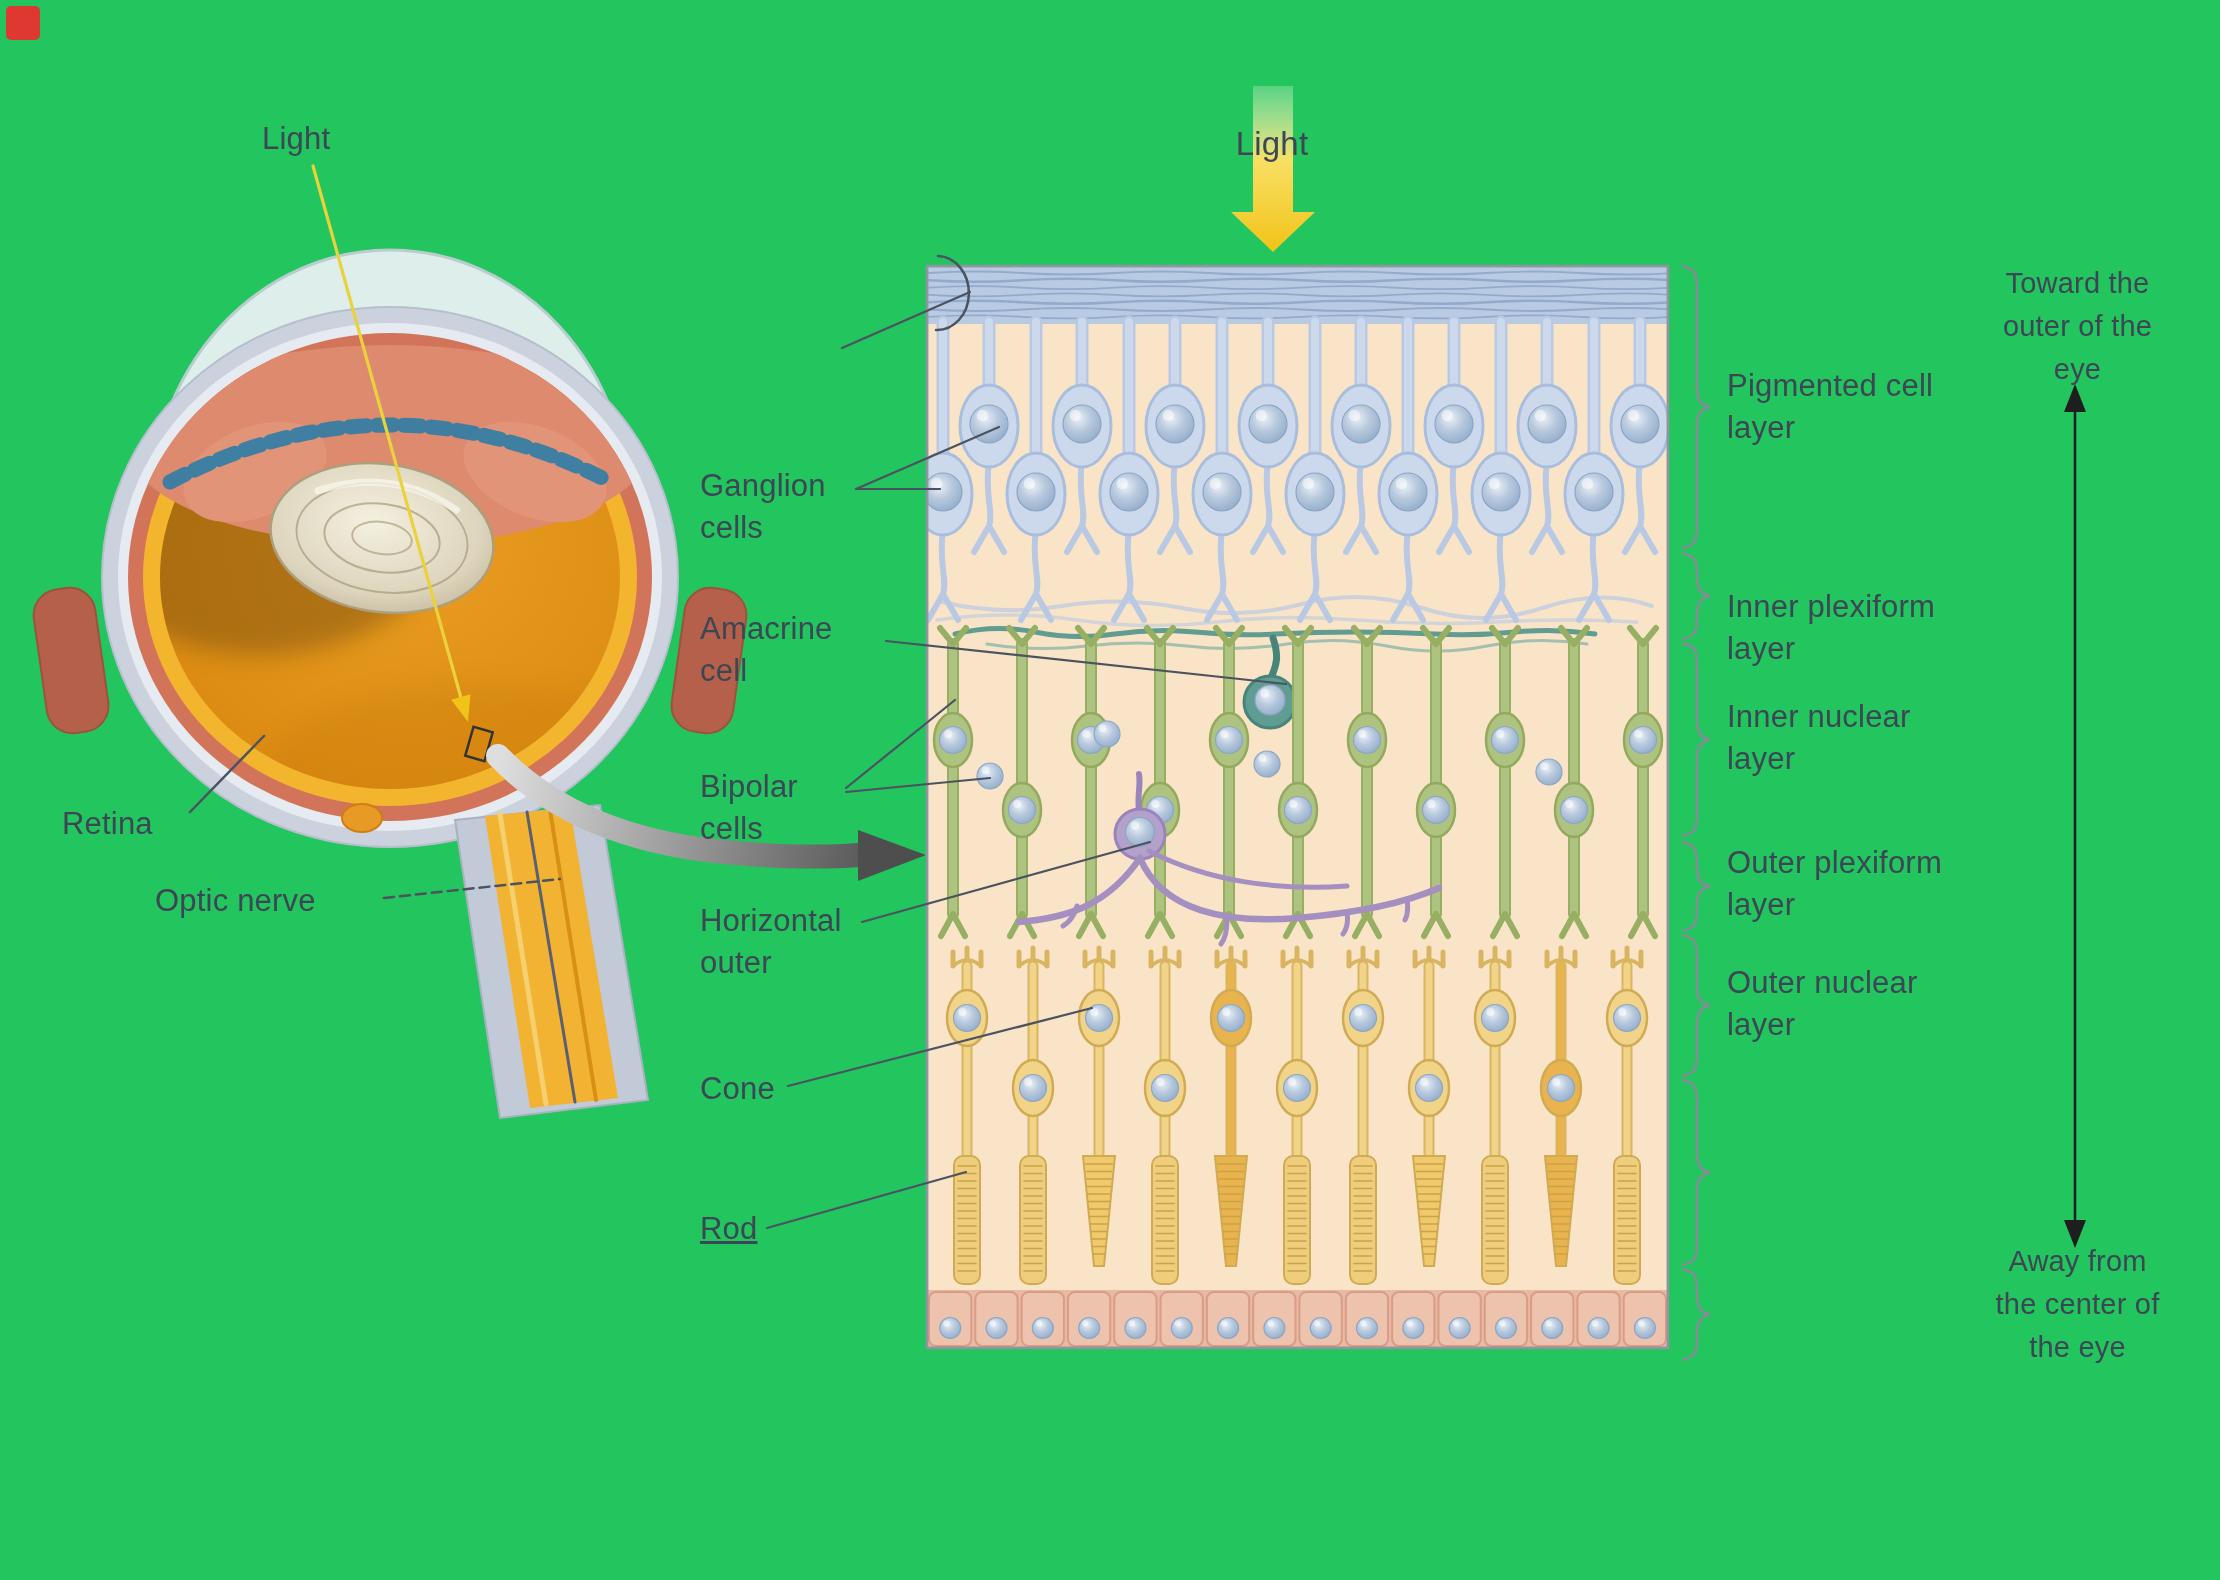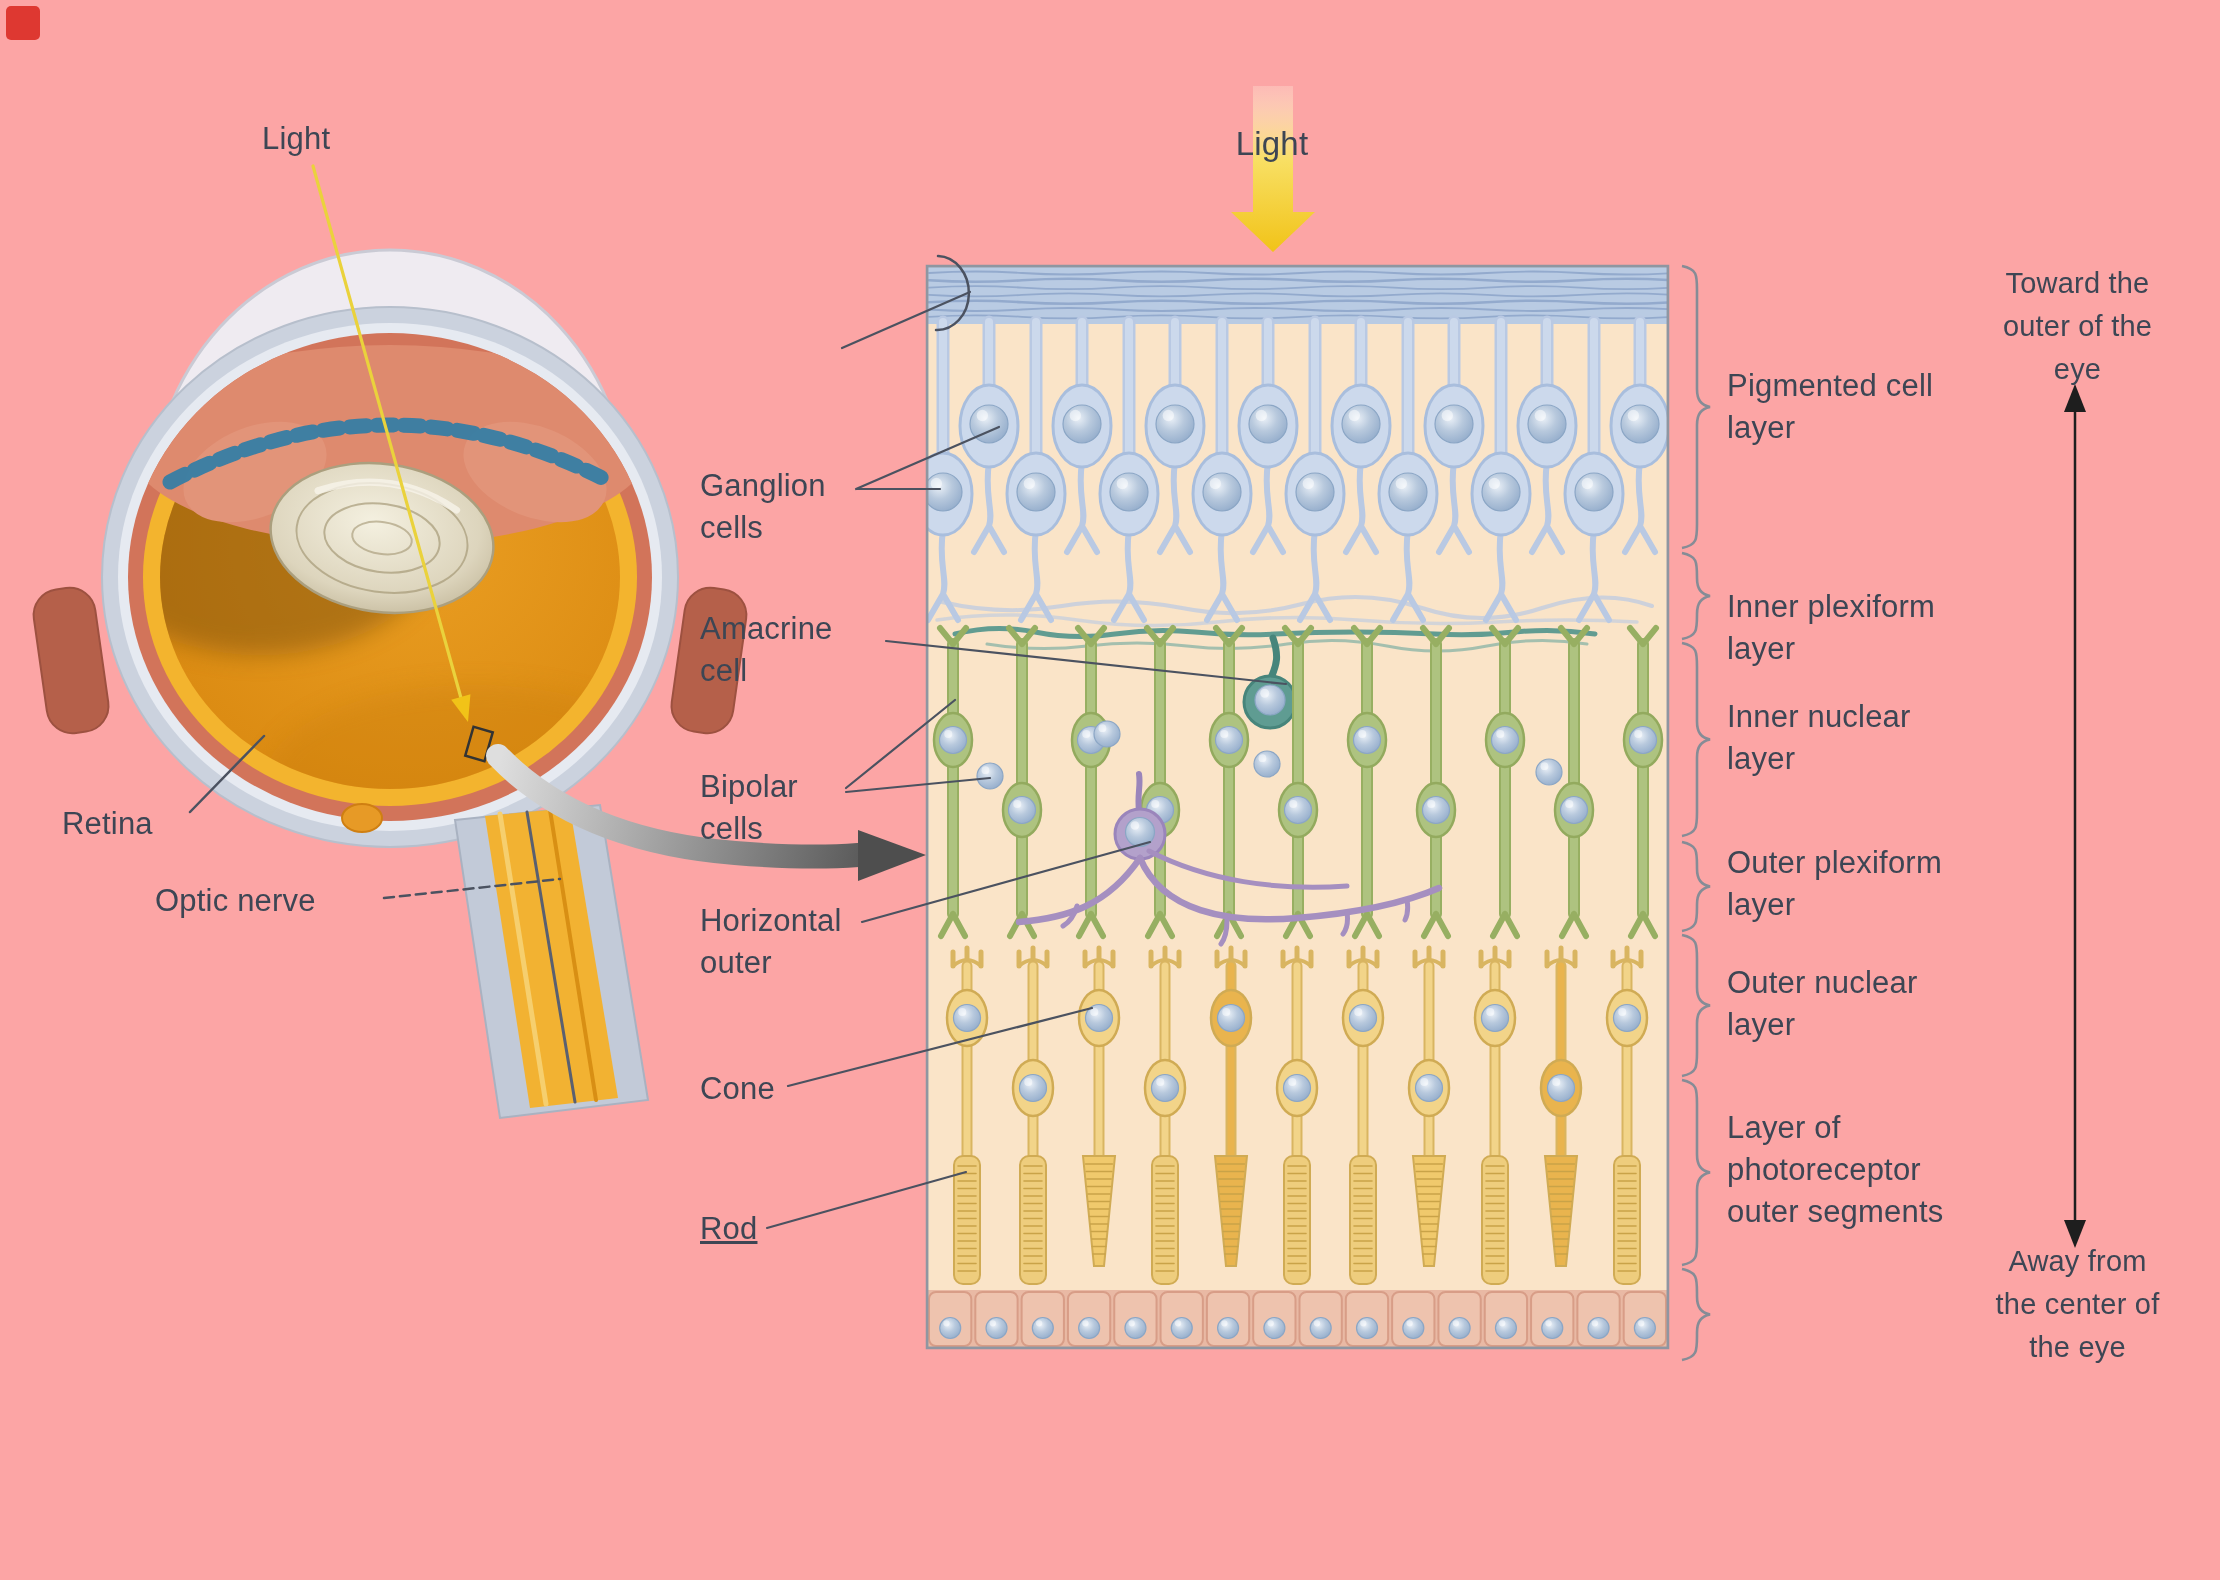--- a/index.html
+++ b/index.html
@@ -1,16 +1,16 @@
 <!DOCTYPE html>
 <html><head>
 <meta charset="utf-8">
 <style>
   html,body{margin:0;padding:0;background:#fff;}
-  #stage{position:relative;width:2220px;height:1580px;background:#fca5a5;overflow:hidden;
+  #stage{position:relative;width:2220px;height:1580px;background:#22c55e;overflow:hidden;
          font-family:"Liberation Sans",sans-serif;}
   #art{position:absolute;left:0;top:0;width:2220px;height:1580px;}
   .lbl{position:absolute;color:#3d4654;font-size:31px;line-height:1.36;letter-spacing:.2px;}
   .sm{font-size:29px;line-height:1.48;}
   .ctr{text-align:center;}
 </style>
 </head>
 <body>
 
 <div id="stage">
@@ -510,17 +510,16 @@
   <div class="lbl" style="left:700px;top:1068px;">Cone</div>
   <div class="lbl" style="left:700px;top:1208px;text-decoration:underline;">Rod</div>
 
   <div class="lbl ctr" style="left:1212px;top:122px;width:120px;font-size:33px;">Light</div>
 
   <div class="lbl" style="left:1727px;top:365px;width:215px;">Pigmented cell layer</div>
   <div class="lbl" style="left:1727px;top:550px;width:225px;margin-top:36px;">Inner plexiform layer</div>
   <div class="lbl" style="left:1727px;top:696px;width:205px;">Inner nuclear layer</div>
   <div class="lbl" style="left:1727px;top:842px;width:230px;">Outer plexiform layer</div>
   <div class="lbl" style="left:1727px;top:962px;width:210px;">Outer nuclear layer</div>
-  <div class="lbl" style="left:1727px;top:1107px;width:255px;">Layer of photoreceptor outer segments</div>
 
   <div class="lbl sm ctr" style="left:1985px;top:262px;width:185px;">Toward the outer of the eye</div>
   <div class="lbl sm ctr" style="left:1985px;top:1240px;width:185px;">Away from the center of the eye</div>
 </div>
 
 </body></html>

